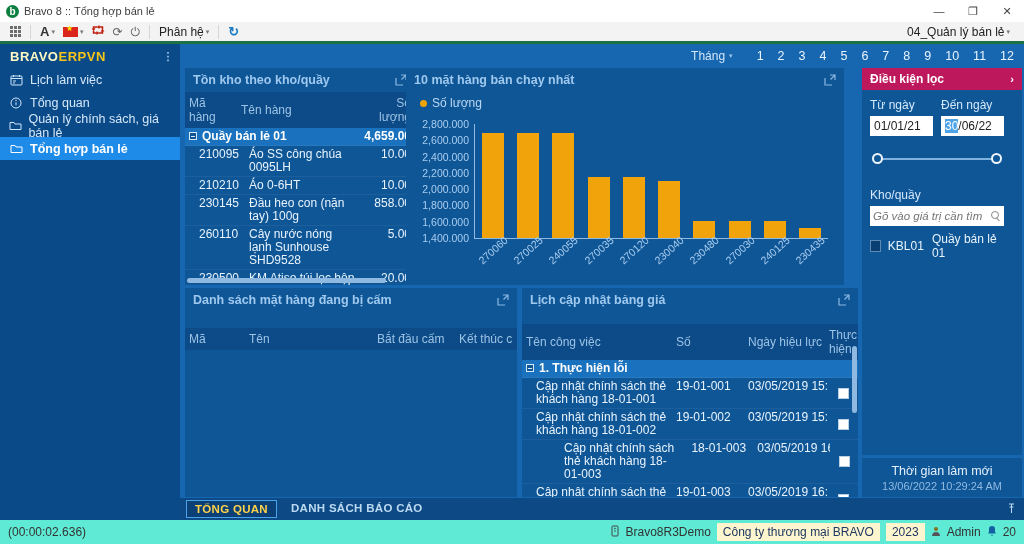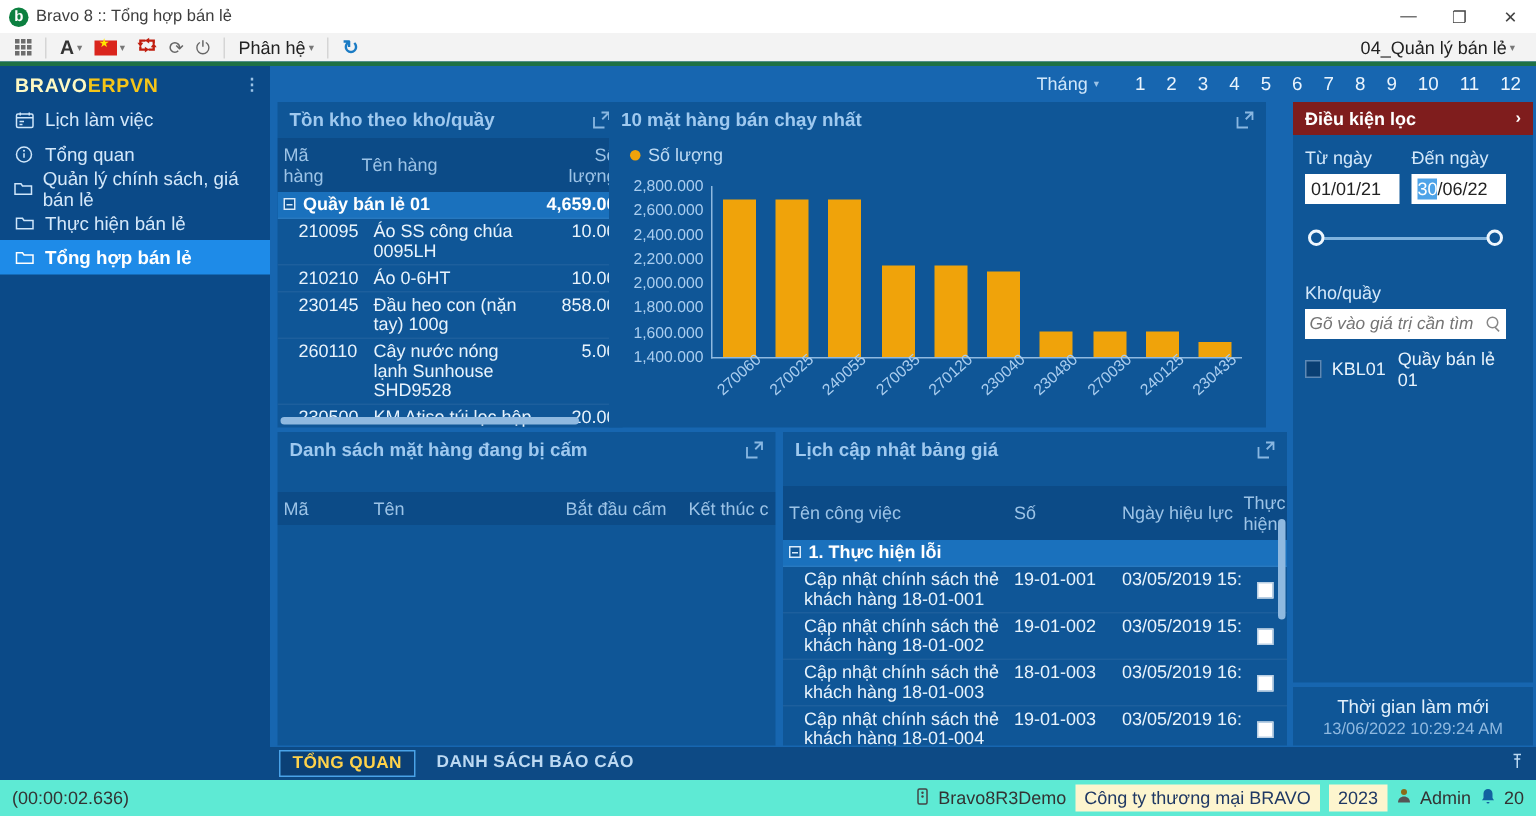--- a/index.html
+++ b/index.html
@@ -100,21 +100,21 @@
 
   
   .pr-name { width:150px; } .pr-no { width:72px; } .pr-date { width:84px; overflow:hidden; white-space:nowrap; }
   .pr-chk { width:30px; display:flex; align-items:center; justify-content:center; }
   .chkbox { width:11px; height:11px; background:#ffffff; border:1px solid #b9cfe4; }
   .vscroll { position:absolute; right:1px; top:58px; bottom:4px; width:5px; }
   .vscroll .thumb { width:5px; height:45%; background:#8fb9e0; border-radius:3px; margin-top:8%; }
 
   
   #panel-filter { left:862px; top:68px; width:160px; height:387px; background:#0f5697; position:absolute; }
-  .filter-head { height:22px; background:#7f1d1d; color:#fff; font-weight:bold; display:flex;
+  .filter-head { height:22px; background:#be185d; color:#fff; font-weight:bold; display:flex;
     align-items:center; padding:0 8px; }
   .filter-head .arrow { margin-left:auto; font-size:11px; }
   .filter-body { padding:8px 18px 0 8px; color:#d4e8fa; }
   .date-row { display:flex; gap:8px; }
   .date-col { flex:1; }
   .date-lab { margin-bottom:4px; font-size:12px; }
   .date-box { background:#fff; color:#222; height:20px; display:flex; align-items:center;
     padding-left:4px; font-size:12px; }
   .sel-part { background:#4ea3e8; color:#fff; }
   .slider { position:relative; margin:16px 2px 0 2px; height:14px; }
@@ -248,28 +248,20 @@
           <span>Tổng quan</span>
         </div>
         <div class="side-item">
           <span class="side-ic">
             <svg width="13" height="11" viewBox="0 0 13 11">
               <path d="M1 2.5h4l1 1.5h6v5.5H1z" fill="none" stroke="#cfe6fa"></path>
             </svg>
           </span>
           <span>Quản lý chính sách, giá bán lẻ</span>
         </div>
-        <div class="side-item">
-          <span class="side-ic">
-            <svg width="13" height="11" viewBox="0 0 13 11">
-              <path d="M1 2.5h4l1 1.5h6v5.5H1z" fill="none" stroke="#cfe6fa"></path>
-            </svg>
-          </span>
-          <span>Thực hiện bán lẻ</span>
-        </div>
         <div class="side-item active">
           <span class="side-ic">
             <svg width="13" height="11" viewBox="0 0 13 11">
               <path d="M1 2.5h4l1 1.5h6v5.5H1z" fill="none" stroke="#ffffff"></path>
             </svg>
           </span>
           <span>Tổng hợp bán lẻ</span>
         </div>
       </div>
   </div>
@@ -457,21 +449,21 @@
         </div>
         <div class="trow">
           <div class="c pr-name" style="padding-left:14px;">Cập nhật chính sách thẻ khách hàng 18-01-002</div>
           <div class="c pr-no">19-01-002</div>
           <div class="c pr-date">03/05/2019 15:14</div>
           <div class="c pr-chk">
             <span class="chkbox"></span>
           </div>
         </div>
         <div class="trow">
-          <div class="c pr-name" style="padding-left:14px;">Cập nhật chính sách thẻ khách hàng 18-01-003</div>
+          <div class="c pr-name" style="padding-left:14px;margin-left:28px;">Cập nhật chính sách thẻ khách hàng 18-01-003</div>
           <div class="c pr-no">18-01-003</div>
           <div class="c pr-date">03/05/2019 16:2</div>
           <div class="c pr-chk">
             <span class="chkbox"></span>
           </div>
         </div>
         <div class="trow">
           <div class="c pr-name" style="padding-left:14px;">Cập nhật chính sách thẻ khách hàng 18-01-004</div>
           <div class="c pr-no">19-01-003</div>
           <div class="c pr-date">03/05/2019 16:24</div>

